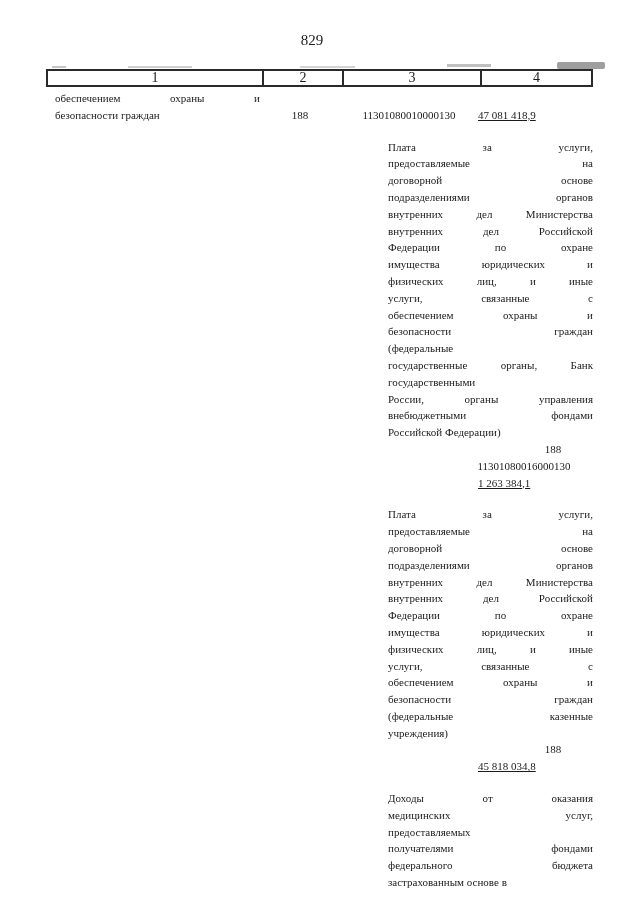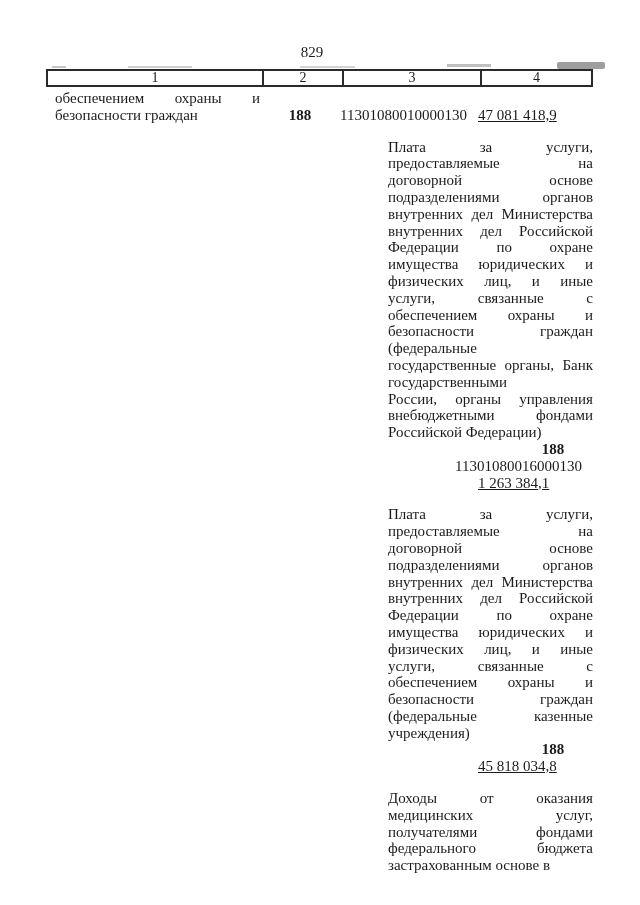--- a/index.html
+++ b/index.html
@@ -7,21 +7,21 @@
     position: relative;
     width: 640px;
     height: 905px;
     background: #ffffff;
     overflow: hidden;
     font-family: "Liberation Serif", "DejaVu Serif", serif;
     color: #1b1b1b;
   }
   .page-number {
     position: absolute;
-    top: 44px;
+    top: 32px;
     left: 0;
     width: 624px;
     text-align: center;
     font-size: 15px;
     line-height: 16px;
   }
   
   .artifact { position: absolute; pointer-events: none; }
   .a1 { left: 52px;  top: 66px; width: 14px; height: 2px; background: #c6c6c6; }
   .a2 { left: 128px; top: 66px; width: 64px; height: 2px; background: #cfcfcf; }
@@ -45,26 +45,26 @@
   }
   .hc { box-sizing: border-box; text-align: center; }
   .hc1 { width: 214px; }
   .hc2 { width: 80px;  border-left: 2px solid #2a2a2a; }
   .hc3 { width: 138px; border-left: 2px solid #2a2a2a; }
   .hc4 { flex: 1;      border-left: 2px solid #2a2a2a; }
 
   .tbody { padding-top: 3px; }
   .row { display: flex; align-items: flex-end; }
   .row + .row { margin-top: 15px; flex-direction: column; }
-  .c { font-size: 15px; line-height: 16.8px; }
+  .c { font-size: 11px; line-height: 16.8px; }
   .c1 { box-sizing: border-box; width: 214px; padding-left: 9px; }
   .c1 .ln { text-align: justify; text-align-last: justify; }
   .c1 .ln.last { text-align: left; text-align-last: left; }
-  .c2 { width: 80px; text-align: center; font-weight: bold; }
-  .c3 { width: 138px; text-align: left; }
+  .c2 { width: 80px; text-align: center; }
+  .c3 { width: 138px; text-align: center; }
   .c4 { box-sizing: border-box; width: 115px; text-align: left; padding-right: 6px; text-decoration: underline; }
 </style>
 </head>
 <body>
 
 <div class="page">
   <div class="page-number">829</div>
 
   <div class="artifact a1"></div>
   <div class="artifact a2"></div>
@@ -131,20 +131,21 @@
             <div class="ln">(федеральные казенные</div>
             <div class="ln last">учреждения)</div>
           </div>
           <div class="c c2">188</div>
           <div class="c c4">45 818 034,8</div>
         </div>
         <div class="row">
           <div class="c c1">
             <div class="ln">Доходы от оказания</div>
             <div class="ln">медицинских услуг,</div>
+            <div class="ln">предоставляемых</div>
             <div class="ln">получателями фондами</div>
             <div class="ln">федерального бюджета</div>
             <div class="ln last">застрахованным основе в</div>
           </div>
           <div class="c c2"></div>
           <div class="c c3"></div>
           <div class="c c4"></div>
         </div>
       </div>
   </div>

